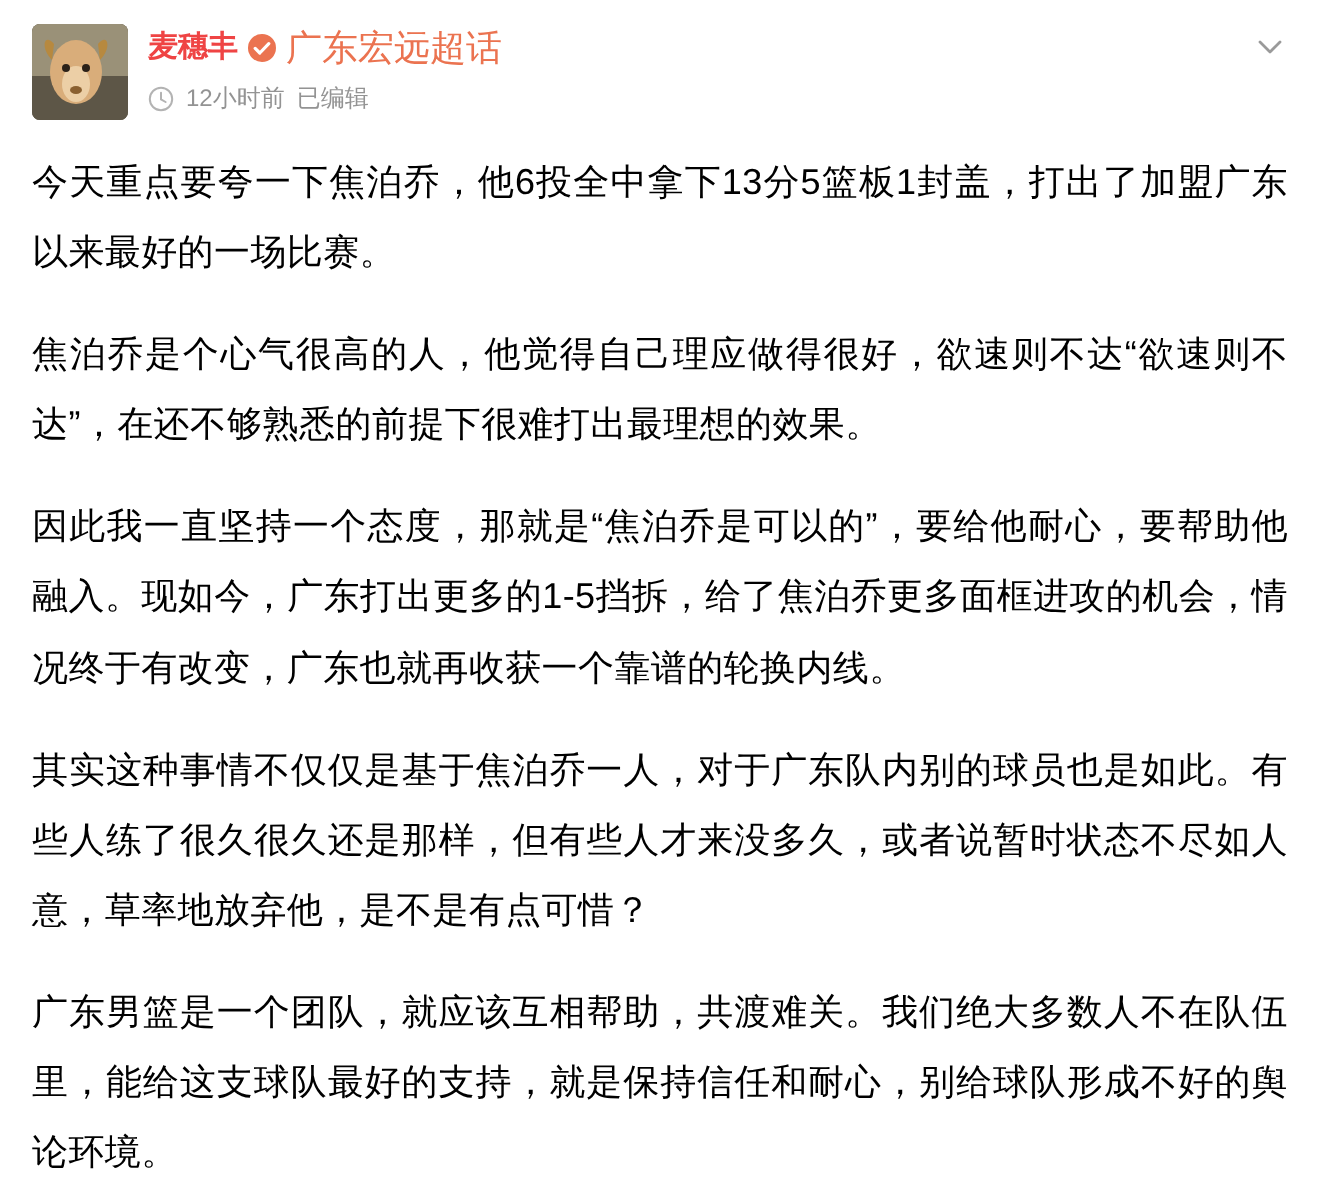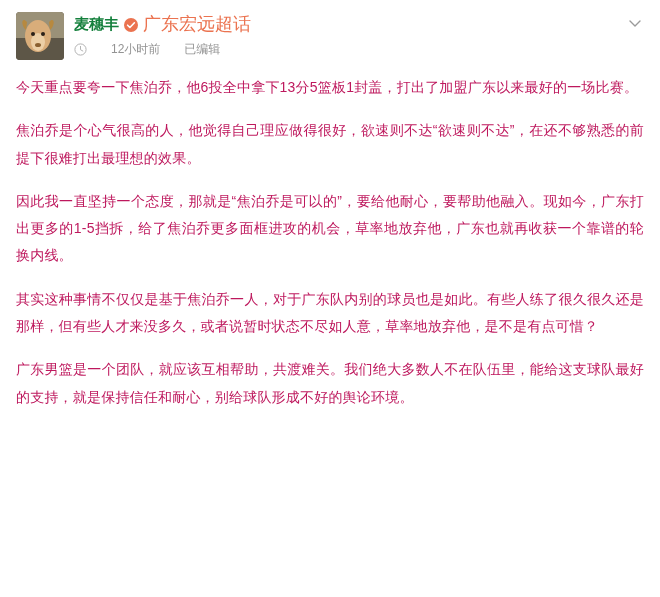--- a/index.html
+++ b/index.html
@@ -44,39 +44,39 @@
     padding-top: 2px;
   }
   .name-row {
     display: flex;
     align-items: center;
     gap: 5px;
     line-height: 20px;
   }
   .username {
     font-size: 15px;
-    color: #15803d;
+    color: #ef4444;
     font-weight: bold;
     white-space: nowrap;
   }
   .verify-icon {
     width: 14px;
     height: 14px;
     display: inline-block;
     flex: 0 0 auto;
   }
   .topic-link {
     font-size: 18px;
     color: #eb7350;
     white-space: nowrap;
   }
   .meta-row {
     display: flex;
     align-items: center;
-    gap: 24px;
+    gap: 6px;
     margin-top: 7px;
     line-height: 16px;
   }
   .clock-icon {
     width: 13px;
     height: 13px;
     flex: 0 0 auto;
     display: inline-block;
   }
   .meta-time, .meta-edited {
@@ -87,23 +87,23 @@
   .more-btn {
     position: absolute;
     top: 14px;
     right: 16px;
     width: 18px;
     height: 18px;
     cursor: pointer;
   }
   .content {
     margin-top: 14px;
-    font-size: 14px;
+    font-size: 18px;
     line-height: 1.95;
-    color: #be185d;
+    color: #000000;
     letter-spacing: 0.2px;
   }
   .content p {
     margin: 0 0 16px 0;
     text-align: justify;
   }
   .content p:last-child {
     margin-bottom: 0;
   }
   .footer-line {
@@ -160,21 +160,21 @@
 
   <div class="more-btn">
     <svg width="18" height="18" viewBox="0 0 18 18">
       <path d="M4 7 L9 12 L14 7" stroke="#9a9a9a" stroke-width="1.4" fill="none" stroke-linecap="round" stroke-linejoin="round"></path>
     </svg>
   </div>
 
   <div class="content">
     <p>今天重点要夸一下焦泊乔，他6投全中拿下13分5篮板1封盖，打出了加盟广东以来最好的一场比赛。</p>
     <p>焦泊乔是个心气很高的人，他觉得自己理应做得很好，欲速则不达“欲速则不达”，在还不够熟悉的前提下很难打出最理想的效果。</p>
-    <p>因此我一直坚持一个态度，那就是“焦泊乔是可以的”，要给他耐心，要帮助他融入。现如今，广东打出更多的1-5挡拆，给了焦泊乔更多面框进攻的机会，草率地放弃他，广东也就再收获一个靠谱的轮换内线。</p>
+    <p>因此我一直坚持一个态度，那就是“焦泊乔是可以的”，要给他耐心，要帮助他融入。现如今，广东打出更多的1-5挡拆，给了焦泊乔更多面框进攻的机会，情况终于有改变，广东也就再收获一个靠谱的轮换内线。</p>
     <p>其实这种事情不仅仅是基于焦泊乔一人，对于广东队内别的球员也是如此。有些人练了很久很久还是那样，但有些人才来没多久，或者说暂时状态不尽如人意，草率地放弃他，是不是有点可惜？</p>
     <p>广东男篮是一个团队，就应该互相帮助，共渡难关。我们绝大多数人不在队伍里，能给这支球队最好的支持，就是保持信任和耐心，别给球队形成不好的舆论环境。</p>
 
     <div class="footer-line">
       
     </div>
   </div>
 
 </div>
 

